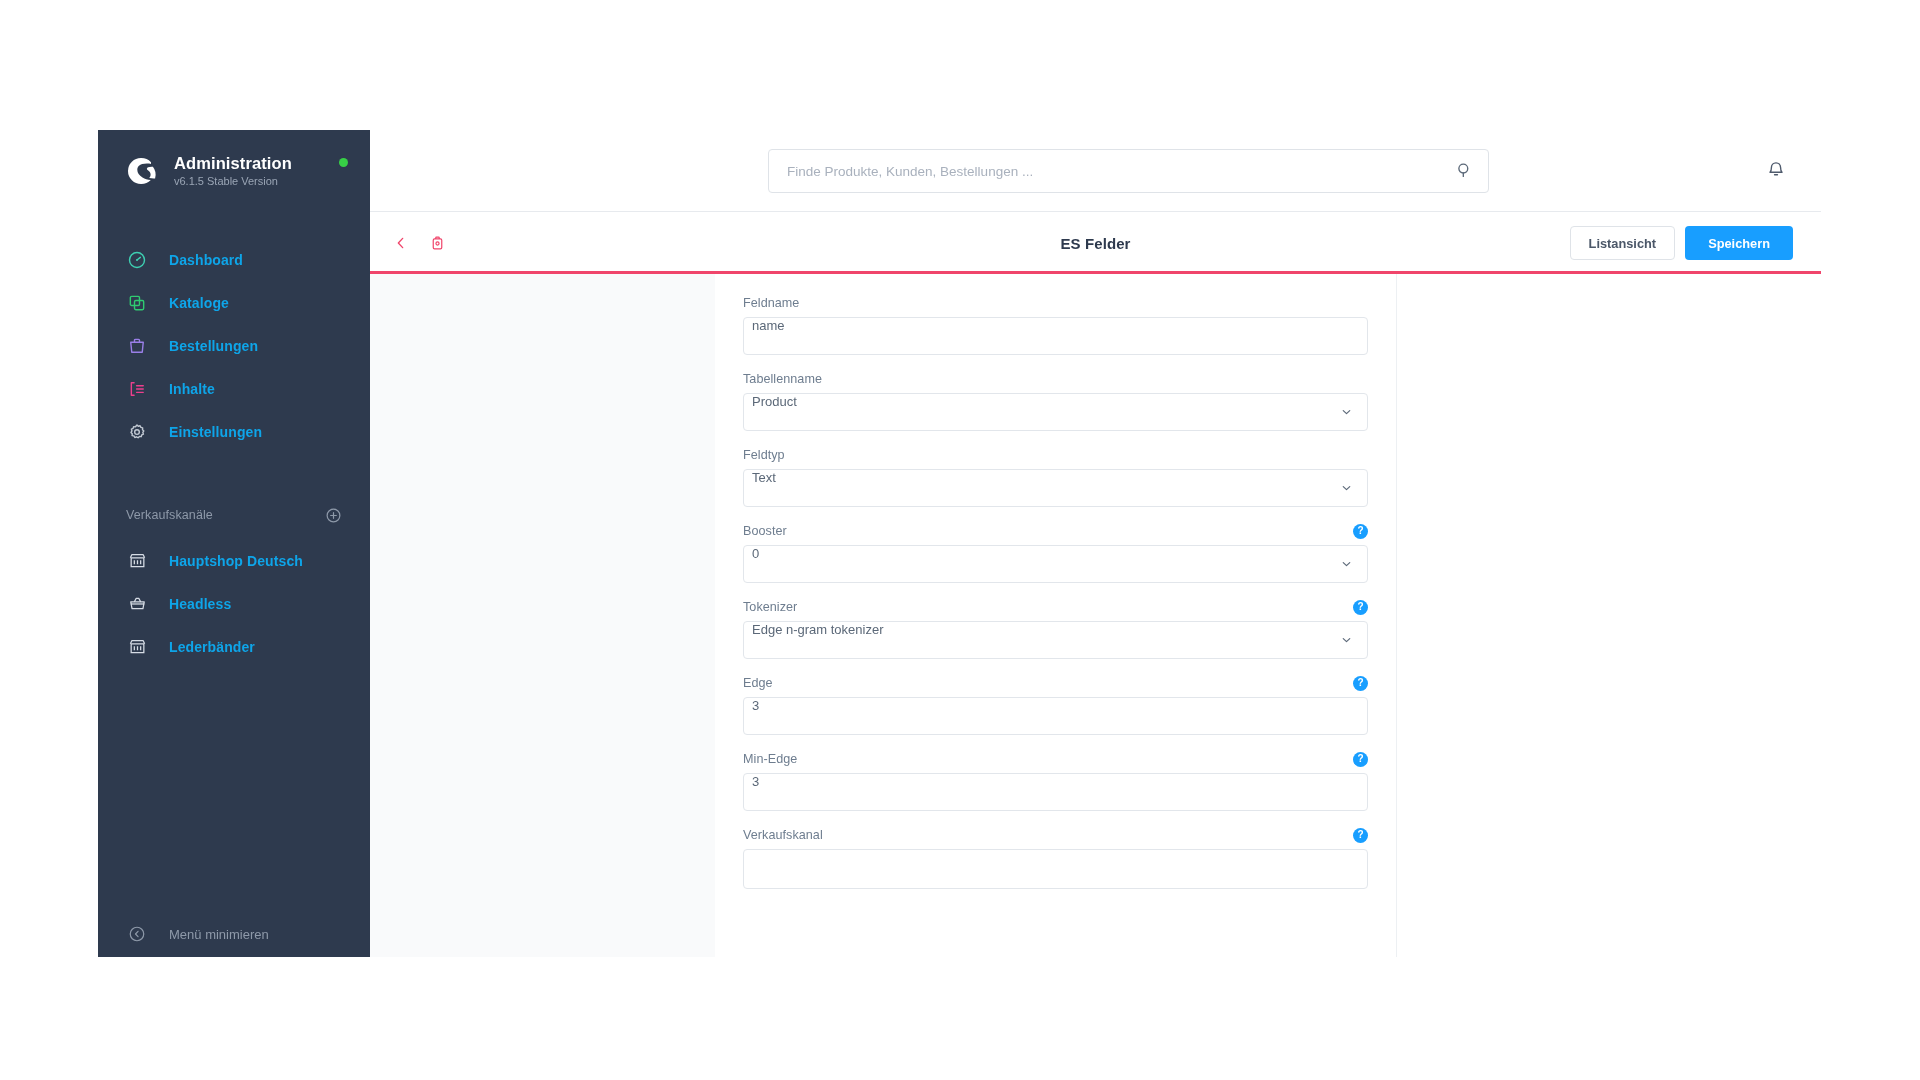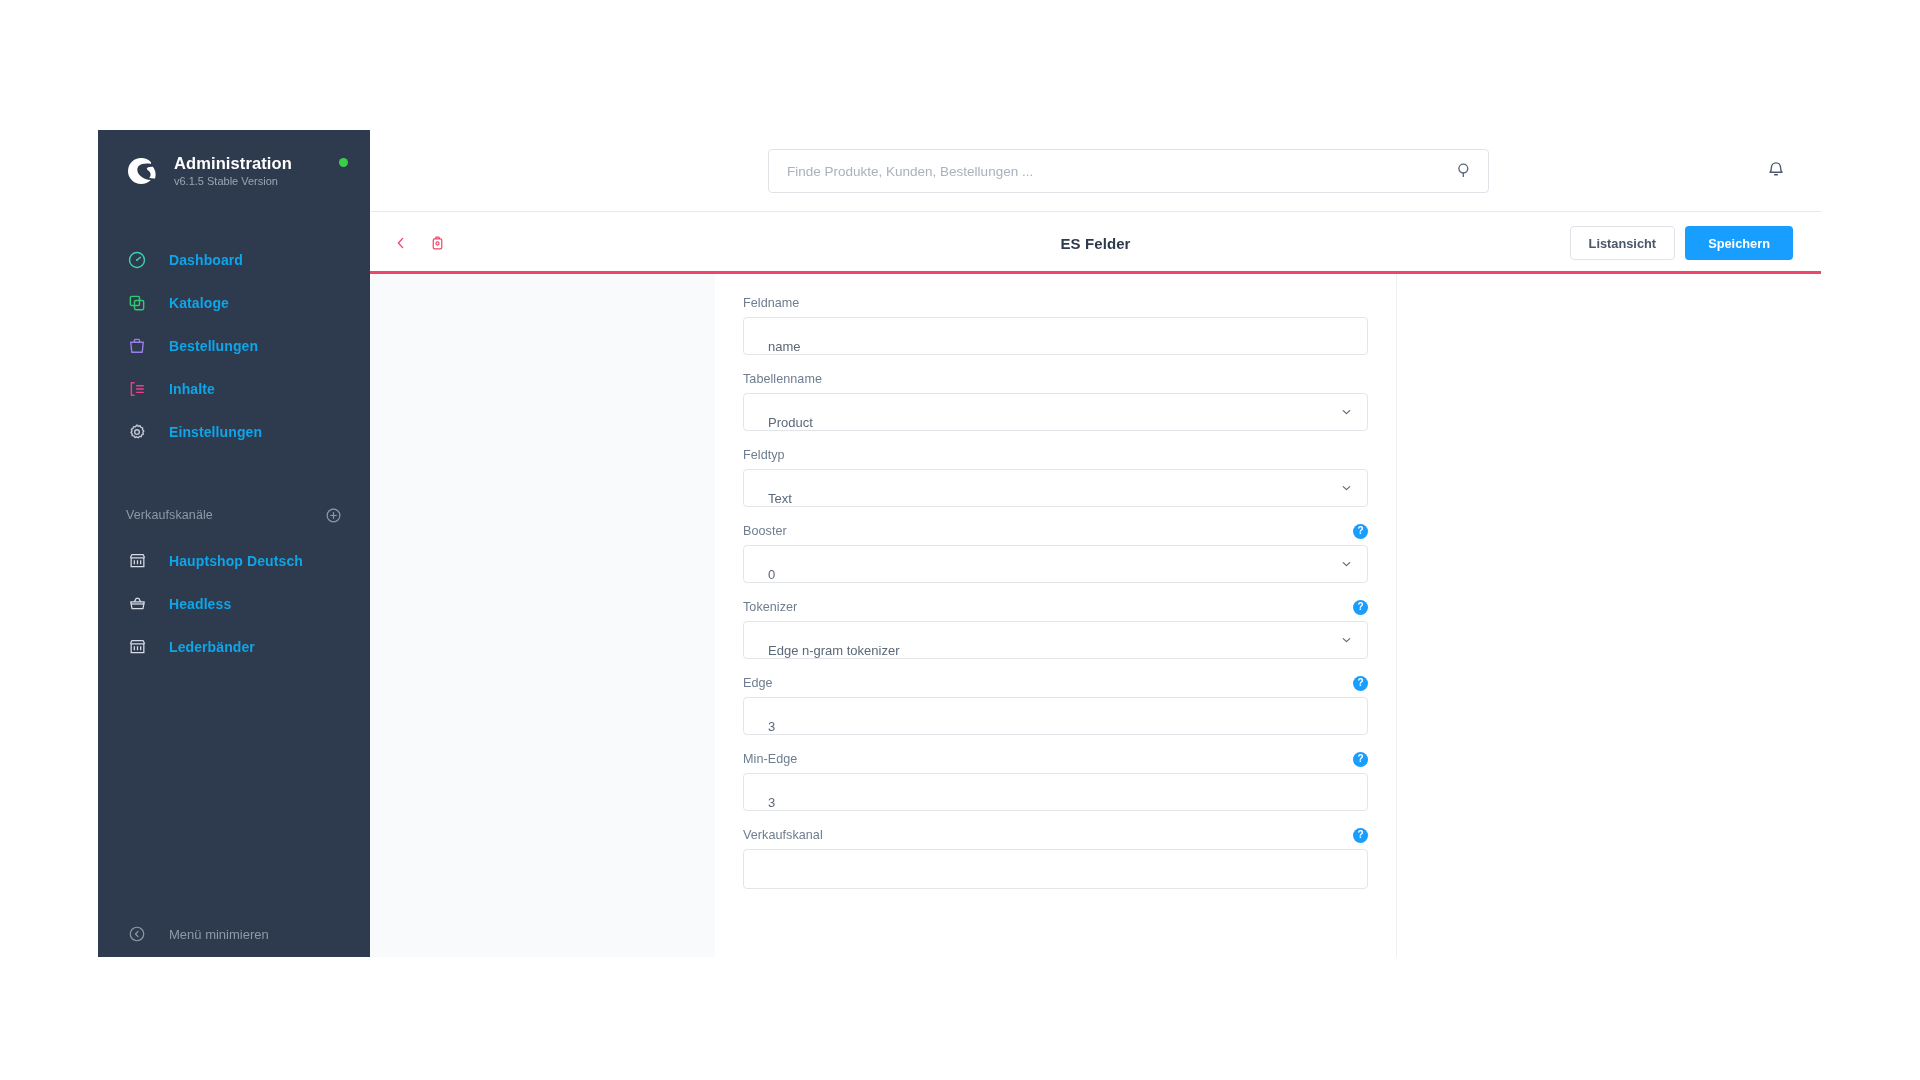--- a/index.html
+++ b/index.html
@@ -307,22 +307,22 @@
     letter-spacing: .05px;
   }
   .control {
     position: relative;
     width: 625px;
     height: 38px;
     border: 1px solid #e2e6eb;
     border-radius: 4px;
     background: #ffffff;
     display: flex;
-    align-items: flex-end;
-    padding: 0 24px;
+    align-items: flex-start;
+    padding: 0 8px;
     font-size: 13px;
     color: #5b6878;
     cursor: text;
   }
   .control.select { cursor: pointer; padding-right: 38px; }
   .control.tall { height: 40px; cursor: text; }
   .caret {
     position: absolute;
     right: 14px; top: 50%;
     transform: translateY(-50%);

